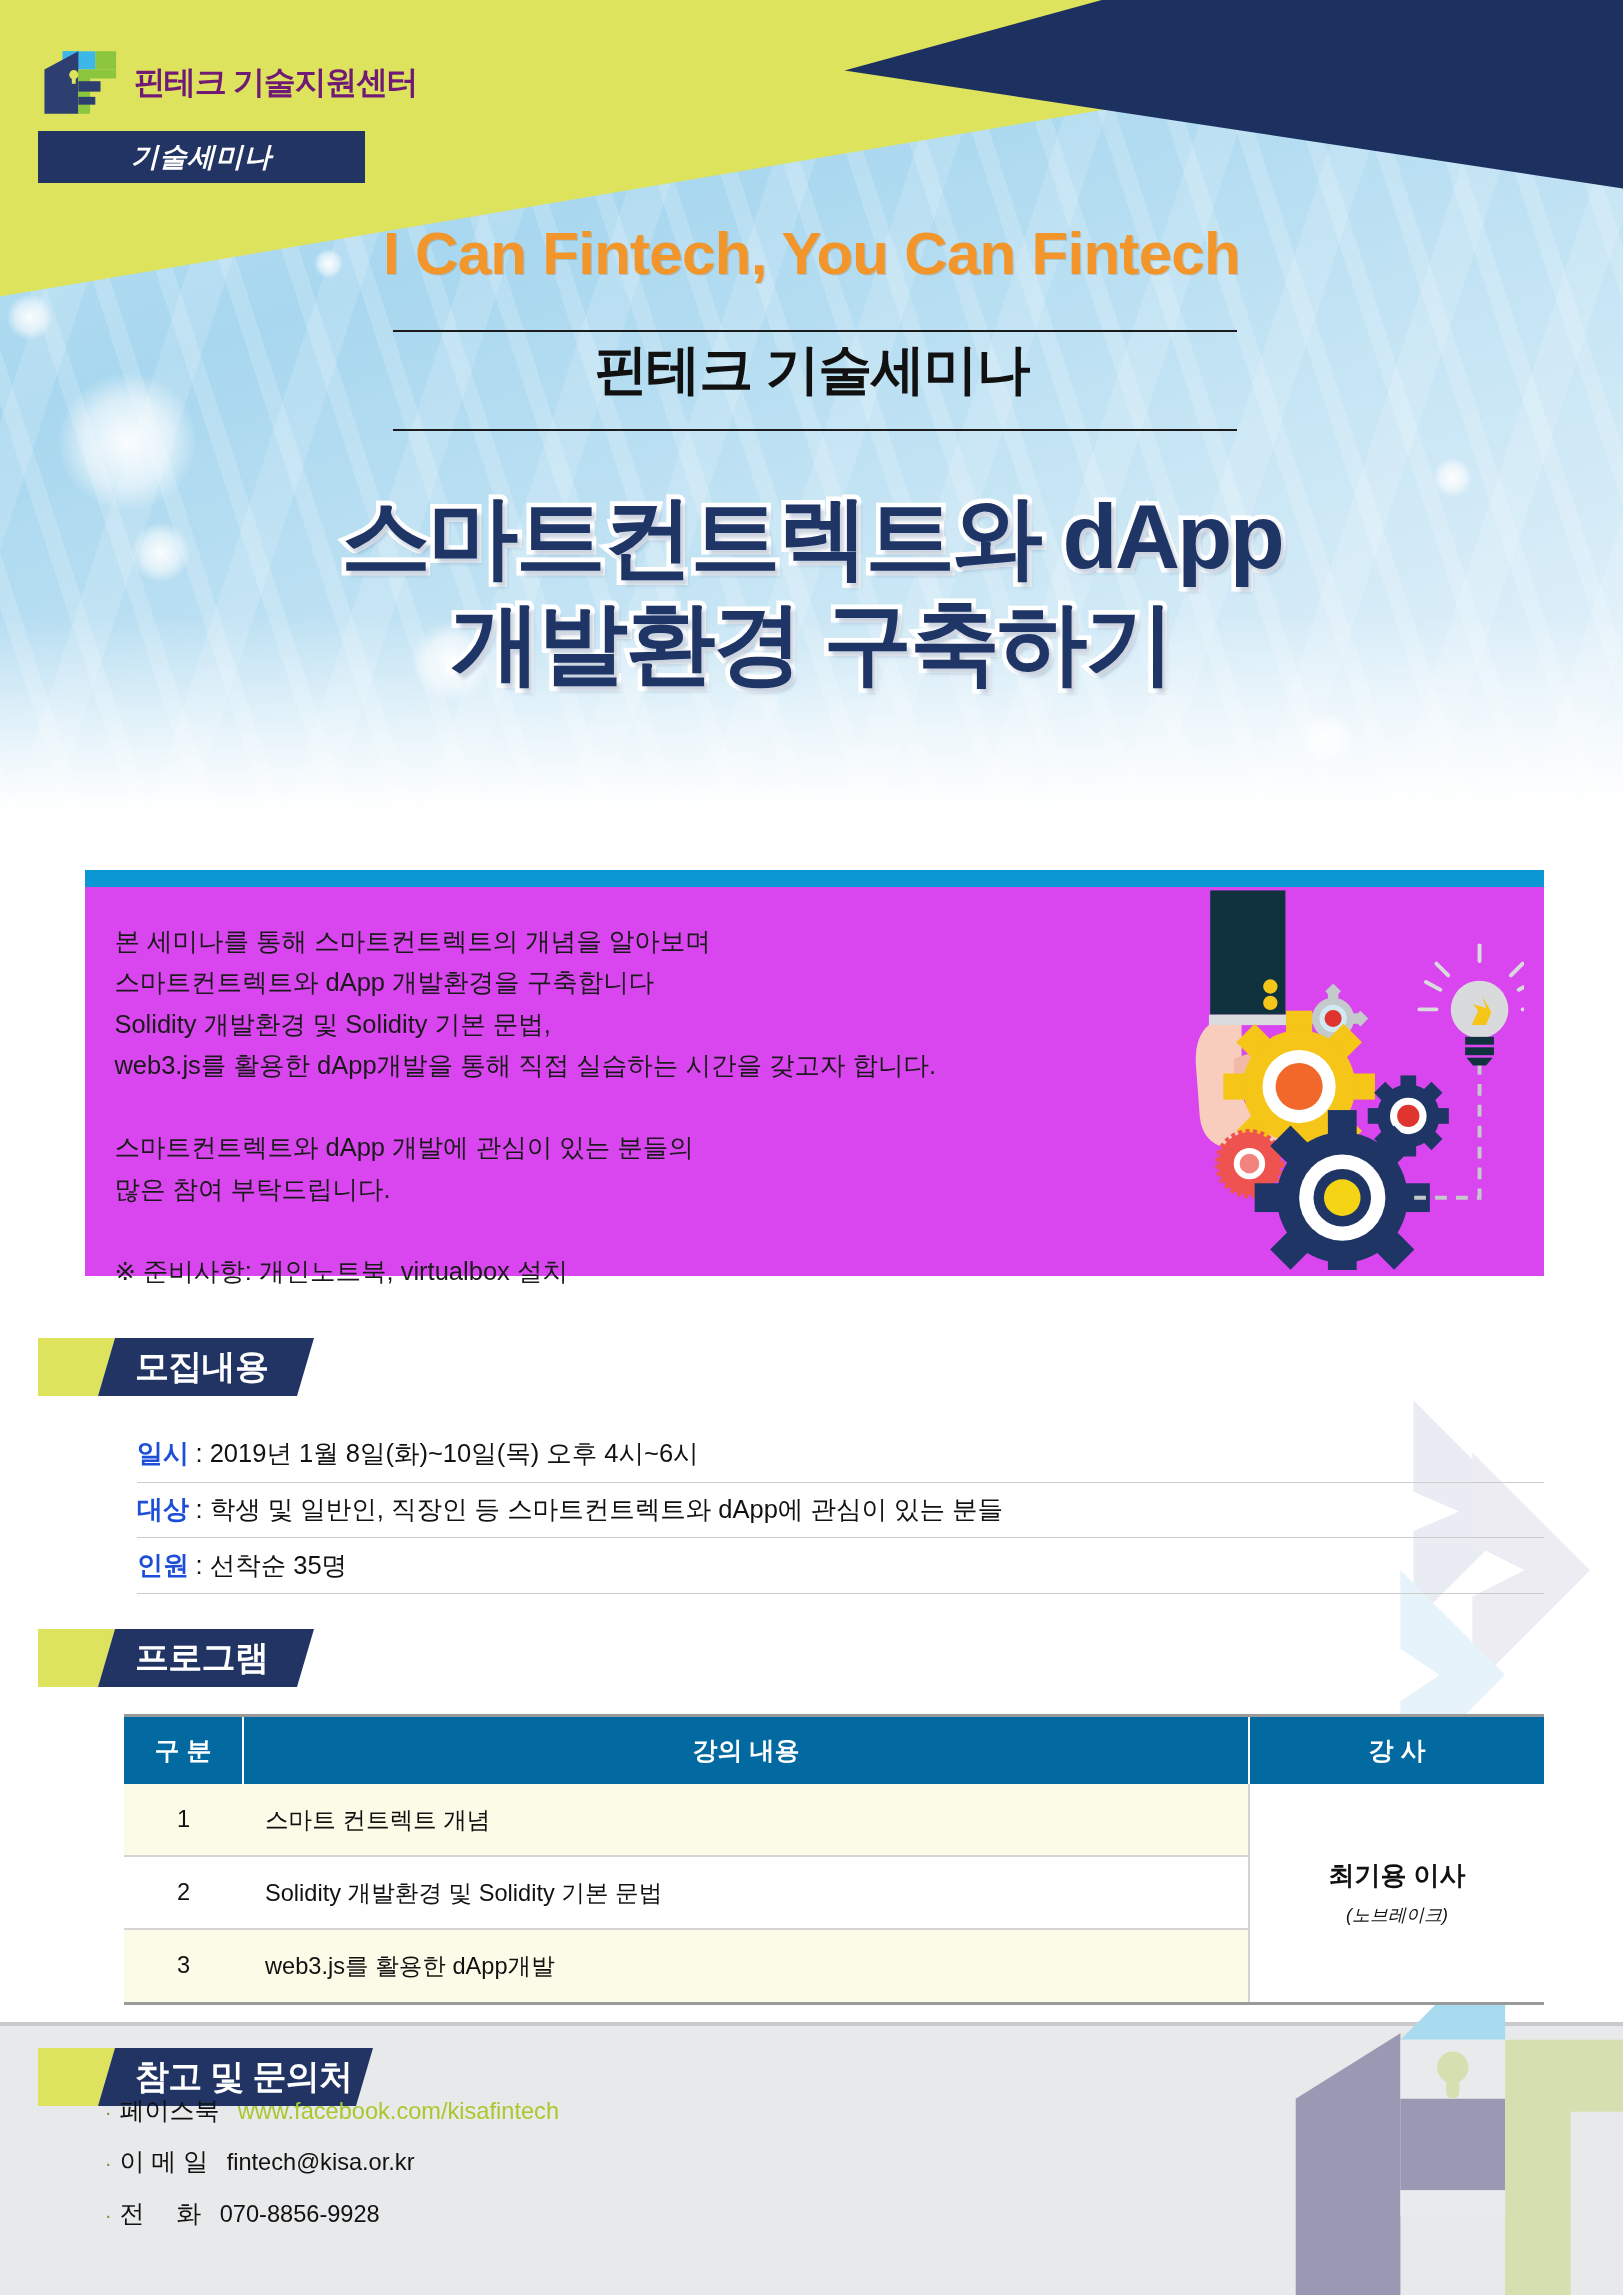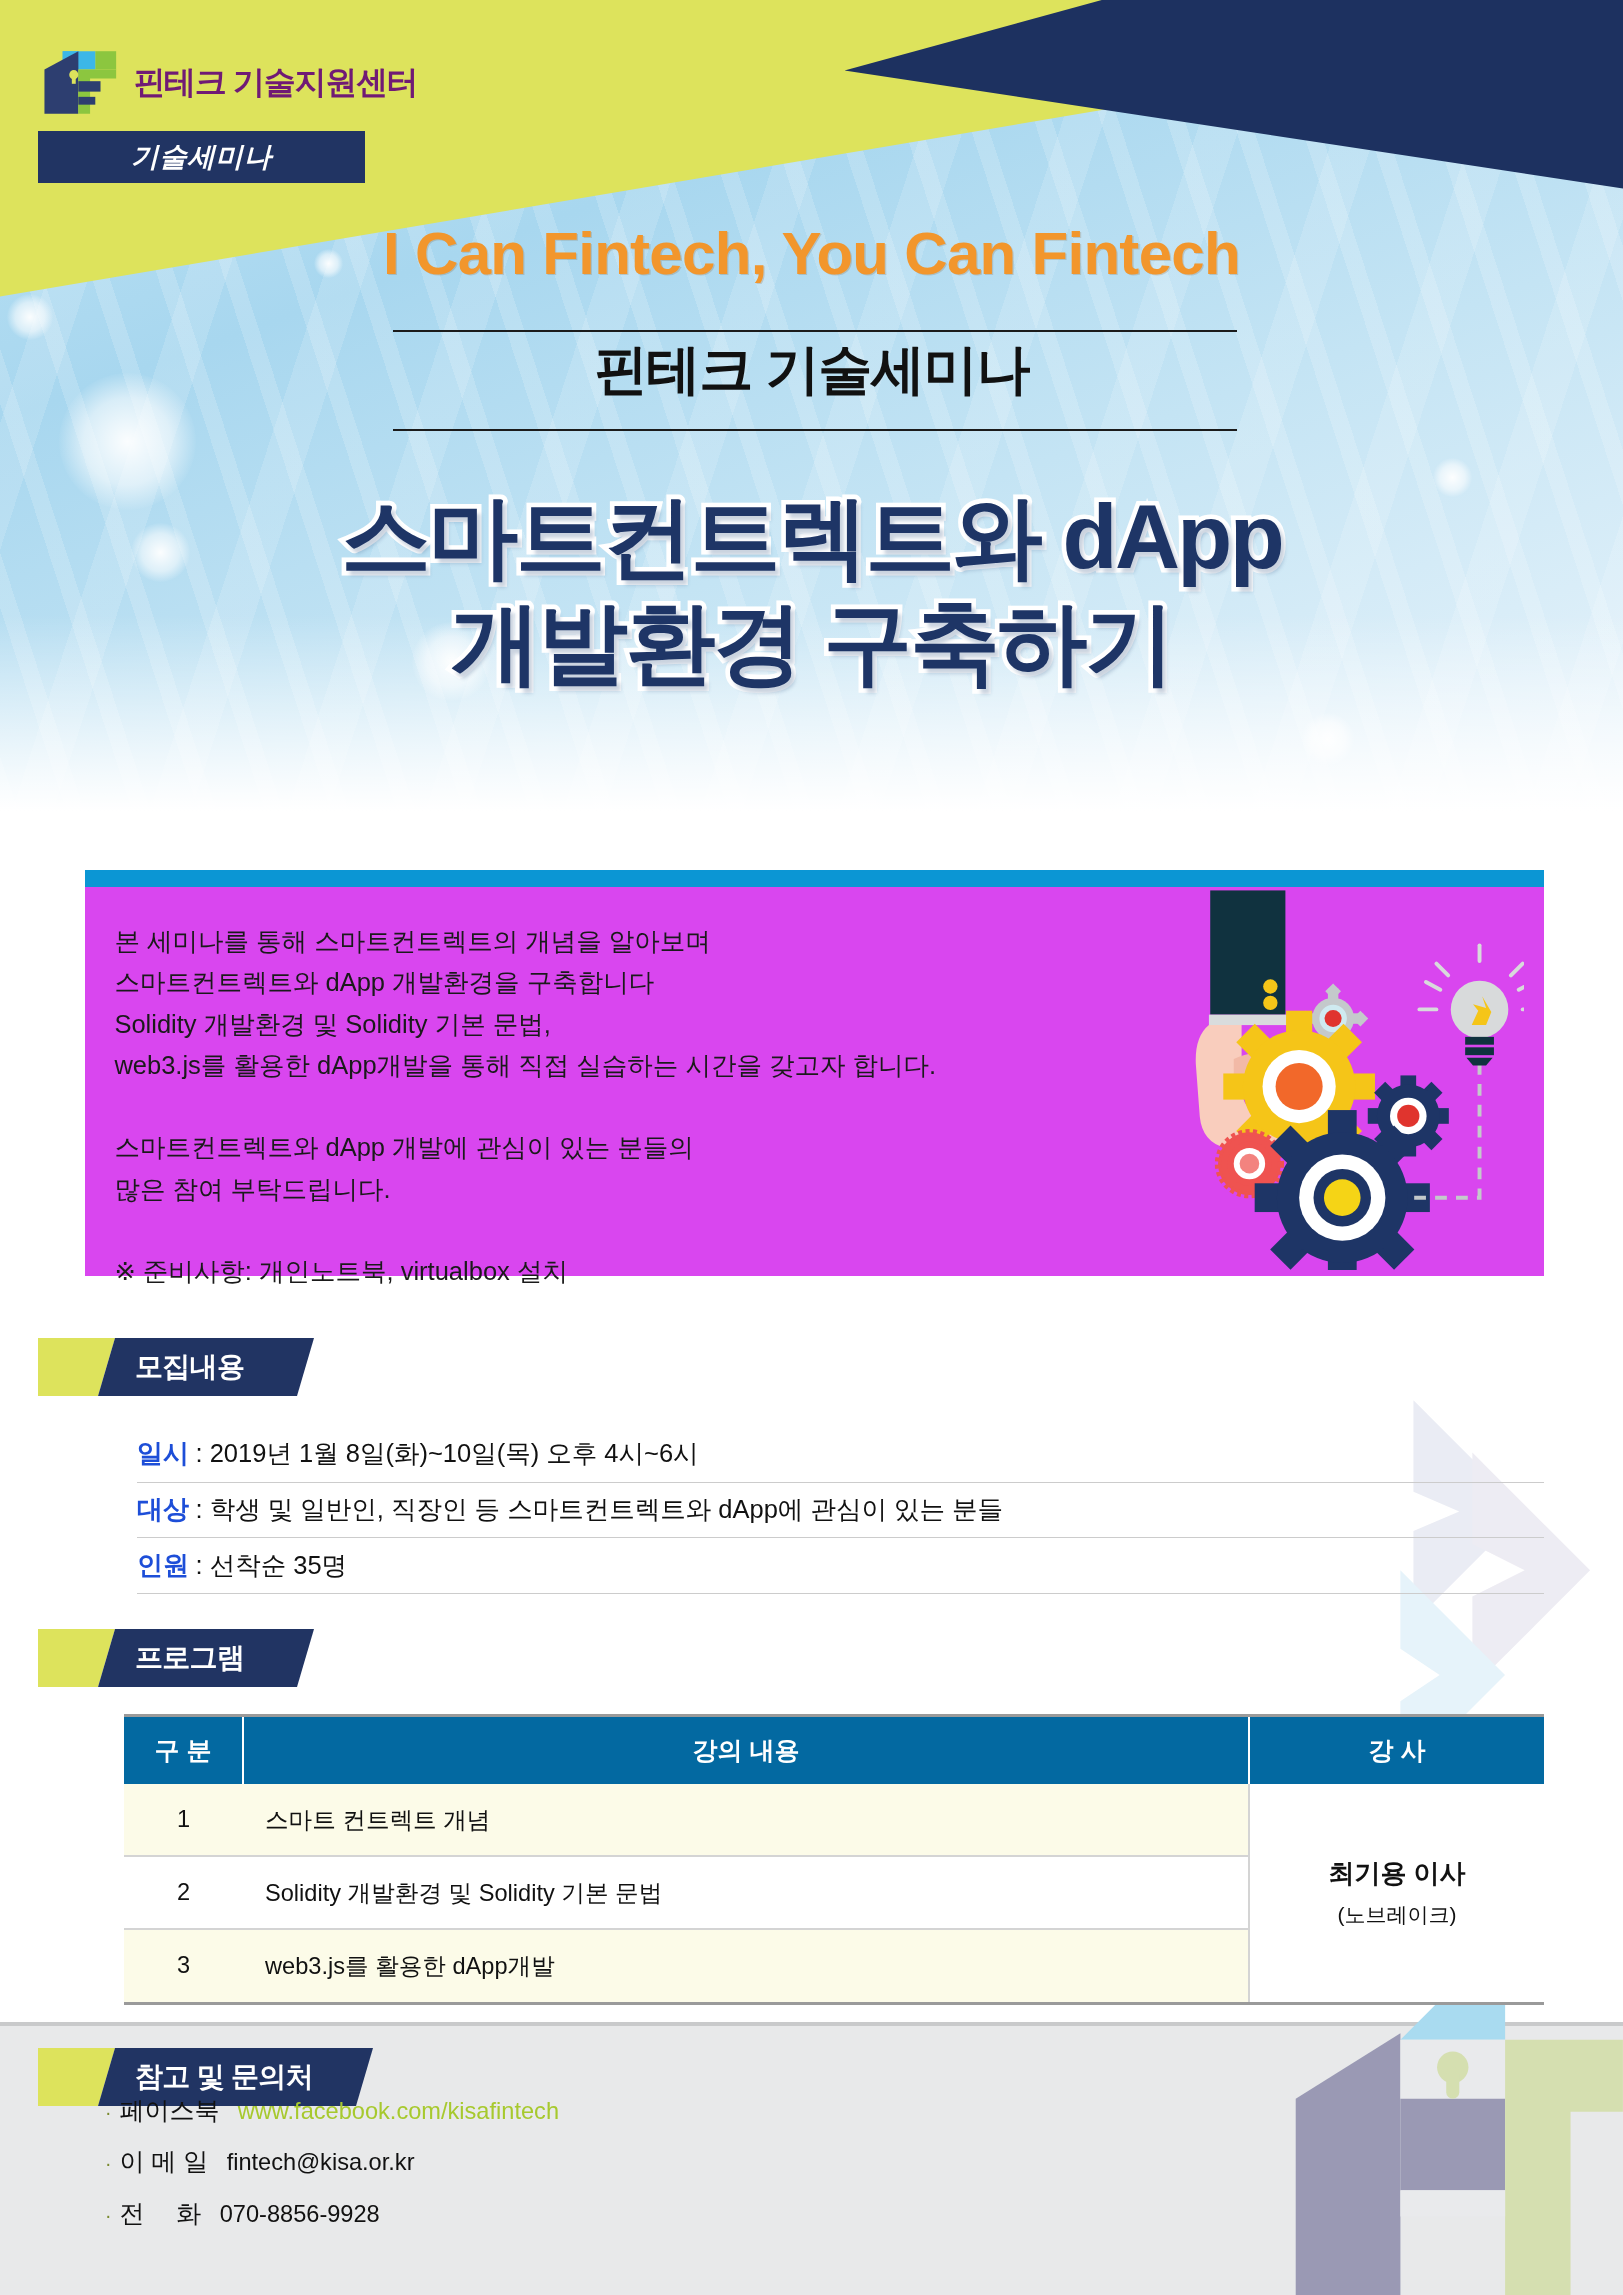--- a/index.html
+++ b/index.html
@@ -59,42 +59,42 @@
   
   .illus{position:absolute;right:19.6px;top:19.6px;width:353px;height:380px;}
 
   
   .sec{position:absolute;left:38px;height:58px;display:flex;align-items:stretch;z-index:5;}
   .sec .lime{width:77px;background:#dde35c;
         clip-path:polygon(0 0,77px 0,60px 58px,0 58px);}
   .sec .navy{min-width:216px;background:#213463;margin-left:-17px;
         clip-path:polygon(17px 0,216px 0,199px 58px,0 58px);
         display:flex;align-items:center;}
-  .sec .navy span{color:#fff;font-size:28px;font-weight:bold;padding-left:37px;letter-spacing:-0.7px;white-space:nowrap;}
+  .sec .navy span{color:#fff;font-size:34px;font-weight:bold;padding-left:37px;letter-spacing:-0.7px;white-space:nowrap;}
 
   
   .info{position:absolute;left:137px;top:1427px;width:1407px;z-index:5;}
   .info-row{display:flex;align-items:baseline;padding:9.2px 0 10.5px 0;border-bottom:1.3px solid #cccccc;}
   .info-row .k{color:#1d4ed8;font-weight:bold;font-size:26px;white-space:nowrap;}
   .info-row .v{color:#111;font-size:25.5px;margin-left:6.5px;}
 
   
   .ptable{position:absolute;left:124px;top:1714px;width:1420px;z-index:5;
         border-collapse:collapse;table-layout:fixed;
         border-top:3.3px solid #9a9a9a;border-bottom:3.3px solid #9a9a9a;}
   .ptable th{background:#0369a1;color:#fff;font-size:25px;font-weight:bold;
         padding:17px 0;text-align:center;border-right:2.6px solid #ffffff;}
   .ptable th:last-child{border-right:none;}
   .ptable td{font-size:23.6px;color:#111;padding:19.6px 0;border-bottom:2px solid #d4d4d4;}
   .ptable td.num{text-align:center;width:118px;}
   .ptable td.topic{padding-left:22px;}
   .ptable td.lect{text-align:center;vertical-align:middle;background:#ffffff;border-left:2px solid #d4d4d4;border-bottom:none;}
   .ptable tr.alt td.num,.ptable tr.alt td.topic{background:#fcfbe8;}
   .lect-name{font-size:26px;font-weight:bold;color:#111;}
-  .lect-org{font-size:21px;color:#111;margin-top:10px;}
+  .lect-org{font-size:18px;color:#111;margin-top:10px;font-style:italic;}
 
   
   .footer{position:absolute;left:0;top:2022px;width:1623px;height:274px;background:#e8e9ea;z-index:2;}
   .footer-top{position:absolute;left:0;top:0;width:1623px;height:3.9px;background:#c9cacb;}
   .contact{position:absolute;left:105px;top:2094px;z-index:6;}
   .c-row{display:flex;align-items:baseline;margin-bottom:18.3px;}
   .c-dot{color:#7a8a2e;font-size:19.6px;margin-right:7.9px;line-height:1;}
   .c-key{color:#111;font-size:25px;white-space:pre;}
   .c-val{font-size:23.6px;margin-left:18.3px;color:#111;}
   .c-val.link{color:#a7c92e;}

